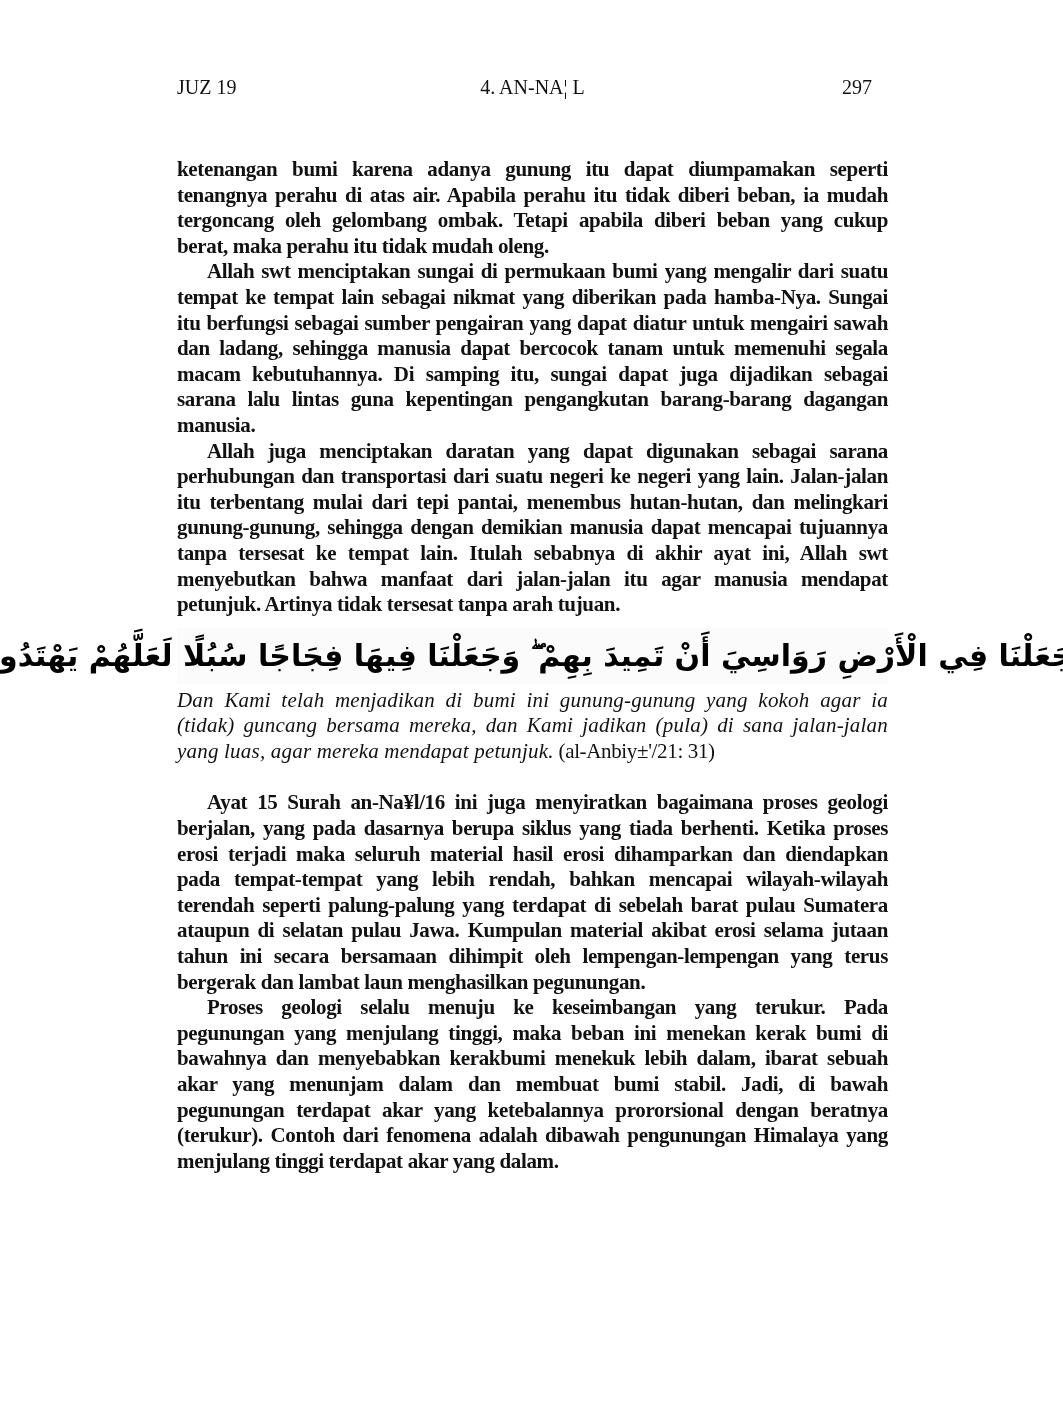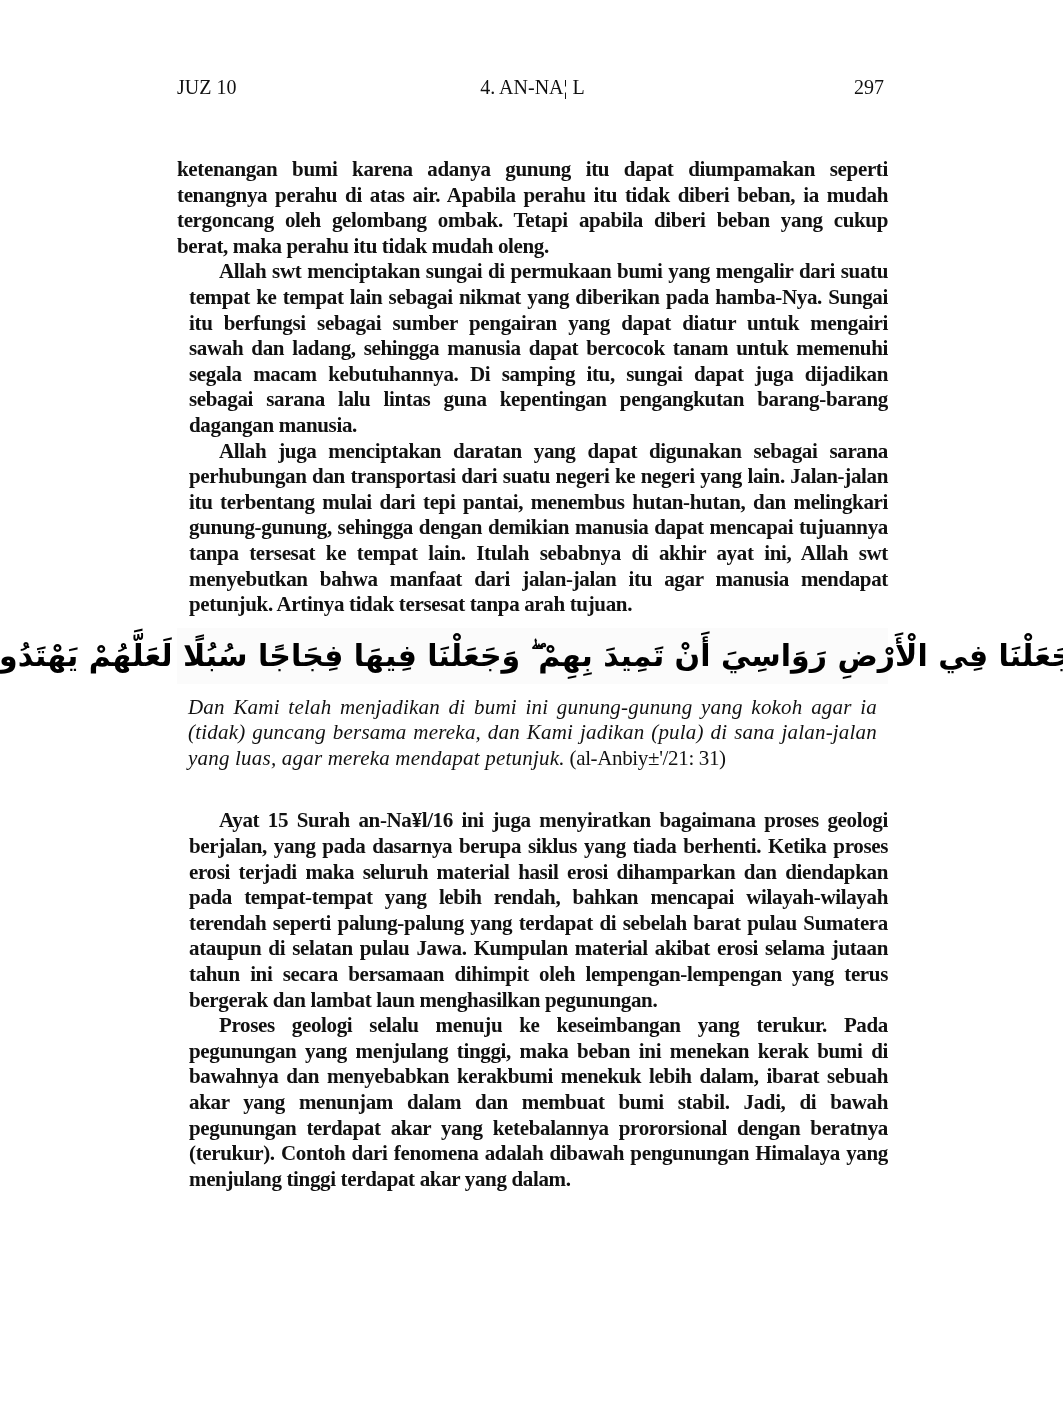--- a/index.html
+++ b/index.html
@@ -24,74 +24,74 @@
       font-size: 20px;
       line-height: 26px;
     }
     .header span {
       position: absolute;
       top: 0;
       white-space: nowrap;
     }
     .hdr-left { left: 0; }
     .hdr-center { left: 0; right: 0; text-align: center; }
-    .hdr-right { right: 4px; }
+    .hdr-right { right: 16px; }
 
     .content {
       position: absolute;
       top: 157px;
       left: 177px;
       width: 711px;
       font-size: 21px;
       line-height: 25.6px;
       letter-spacing: -0.35px;
       word-spacing: 0px;
     }
     .para {
       margin: 0;
       text-align: justify;
       text-align-last: left;
       font-weight: bold;
     }
-    .indent { text-indent: 30px; margin-left: 12px; }
+    .indent { text-indent: 30px; }
 
     .arabic-block {
       margin: 10px 0 4px 0;
       height: 56px;
       background: #fbfbfb;
       display: flex;
       align-items: center;
       justify-content: center;
     }
     .arabic {
       direction: rtl;
       font-family: "DejaVu Sans", sans-serif;
       font-weight: bold;
       font-size: 30px;
       line-height: 56px;
       letter-spacing: 0;
       white-space: nowrap;
       color: #000;
     }
     .translation {
-      margin: 11px;
+      margin: 0;
       text-align: justify;
       text-align-last: left;
     }
     .translation .it {
       font-style: italic;
       letter-spacing: 0.2px;
     }
     .gap { height: 26px; }
   </style>
 </head>
 <body>
 
 <div class="header">
-  <span class="hdr-left">JUZ 10</span>
+  <span class="hdr-left">JUZ 19</span>
   <span class="hdr-center">4. AN-NA¦ L</span>
   <span class="hdr-right">297</span>
 </div>
 
 <div class="content">
   <p class="para">ketenangan bumi karena adanya gunung itu dapat diumpamakan seperti tenangnya perahu di atas air. Apabila perahu itu tidak diberi beban, ia mudah tergoncang oleh gelombang ombak. Tetapi apabila diberi beban yang cukup berat, maka perahu itu tidak mudah oleng.</p>
   <p class="para indent">Allah swt menciptakan sungai di permukaan bumi yang mengalir dari suatu tempat ke tempat lain sebagai nikmat yang diberikan pada hamba-Nya. Sungai itu berfungsi sebagai sumber pengairan yang dapat diatur untuk mengairi sawah dan ladang, sehingga manusia dapat bercocok tanam untuk memenuhi segala macam kebutuhannya. Di samping itu, sungai dapat juga dijadikan sebagai sarana lalu lintas guna kepentingan pengangkutan barang-barang dagangan manusia.</p>
   <p class="para indent">Allah juga menciptakan daratan yang dapat digunakan sebagai sarana perhubungan dan transportasi dari suatu negeri ke negeri yang lain. Jalan-jalan itu terbentang mulai dari tepi pantai, menembus hutan-hutan, dan melingkari gunung-gunung, sehingga dengan demikian manusia dapat mencapai tujuannya tanpa tersesat ke tempat lain. Itulah sebabnya di akhir ayat ini, Allah swt menyebutkan bahwa manfaat dari jalan-jalan itu agar manusia mendapat petunjuk. Artinya tidak tersesat tanpa arah tujuan.</p>
 
   <div class="arabic-block">

